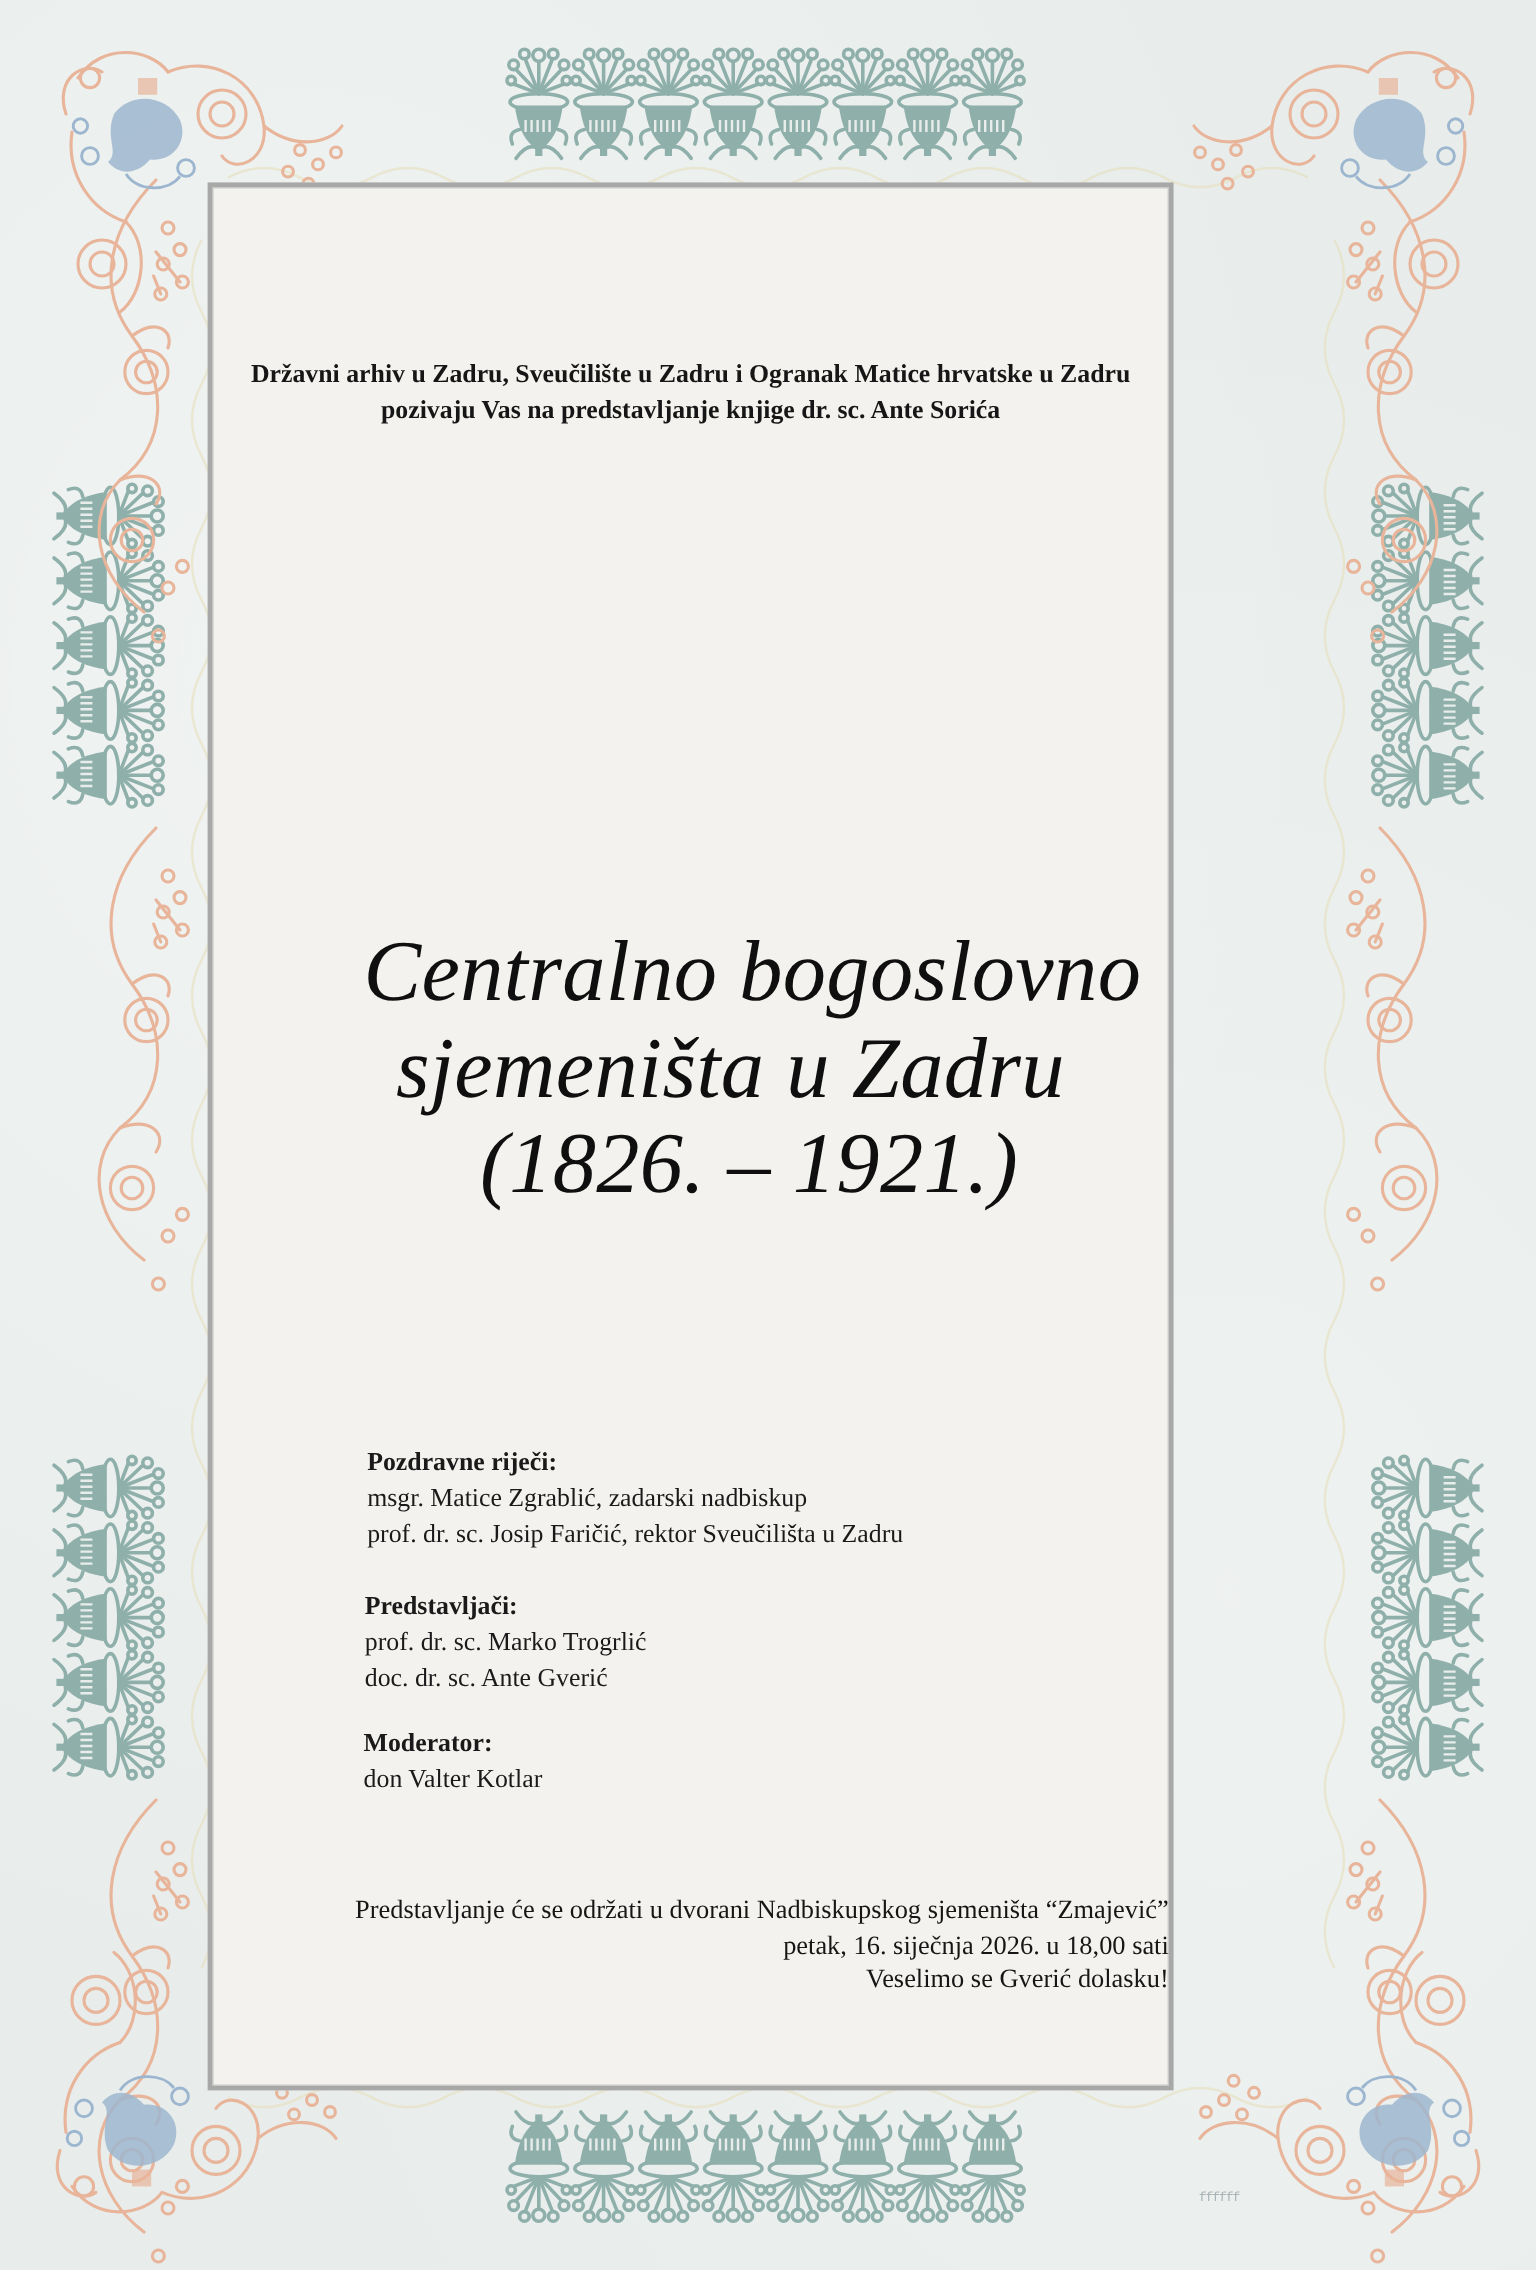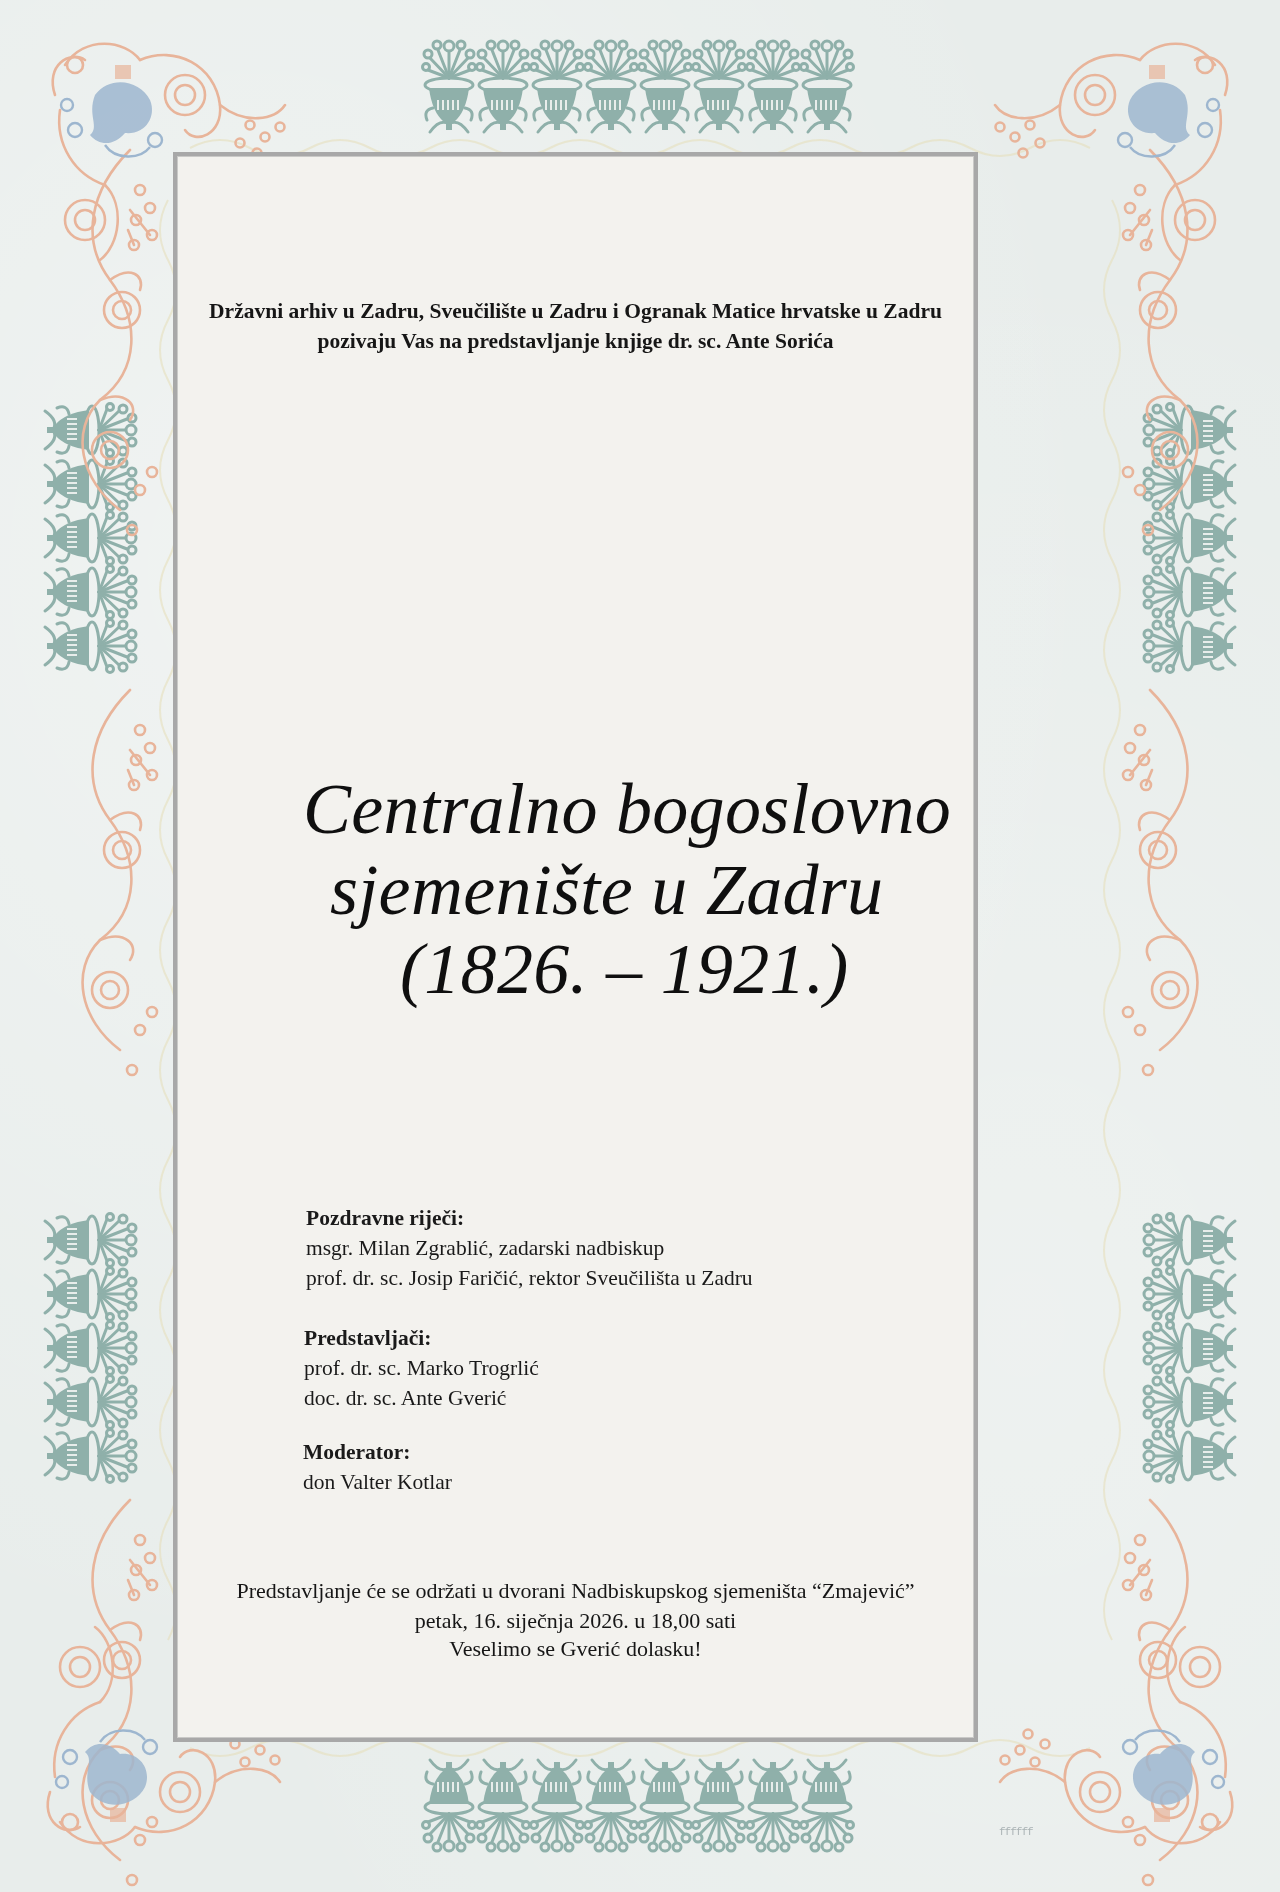--- a/index.html
+++ b/index.html
@@ -36,21 +36,21 @@
   .t2 { left:153px; top:698px; }
   .t3 { left:223px; top:777px; }
 
   .prog { position:absolute; font-size:21.5px; line-height:30px; color:#1a1a1a; white-space:nowrap; }
   .prog .lbl { font-weight:bold; }
   .p1 { left:129px; top:1047px; }
   .p2 { left:127px; top:1167px; }
   .p3 { left:126px; top:1281px; }
 
   .foot {
-    position:absolute; left:0; right:0; text-align:center;
+    position:absolute; left:0; right:0; text-align:right;
     font-size:22px; line-height:30px; color:#161616; white-space:nowrap;
   }
   .f1 { top:1420px; }
   .f2 { top:1477px; }
 
   .wm {
     position:absolute; left:999px; top:1826px; font-size:11px; color:#a9b2b4;
     font-family:Liberation Mono, monospace; letter-spacing:-1px;
   }
 </style>
@@ -227,26 +227,26 @@
     </g>
 </svg>
 
 <div class="frame">
   <div class="hdr">
     <div>Državni arhiv u Zadru, Sveučilište u Zadru i Ogranak Matice hrvatske u Zadru</div>
     <div>pozivaju Vas na predstavljanje knjige dr. sc. Ante Sorića</div>
   </div>
 
   <div class="title t1">Centralno bogoslovno</div>
-  <div class="title t2">sjemenište u Zadru</div>
+  <div class="title t2">sjemeništa u Zadru</div>
   <div class="title t3">(1826. – 1921.)</div>
 
   <div class="prog p1">
     <div class="lbl">Pozdravne riječi:</div>
-    <div>msgr. Milan Zgrablić, zadarski nadbiskup</div>
+    <div>msgr. Matice Zgrablić, zadarski nadbiskup</div>
     <div>prof. dr. sc. Josip Faričić, rektor Sveučilišta u Zadru</div>
   </div>
   <div class="prog p2">
     <div class="lbl">Predstavljači:</div>
     <div>prof. dr. sc. Marko Trogrlić</div>
     <div>doc. dr. sc. Ante Gverić</div>
   </div>
   <div class="prog p3">
     <div class="lbl">Moderator:</div>
     <div>don Valter Kotlar</div>

